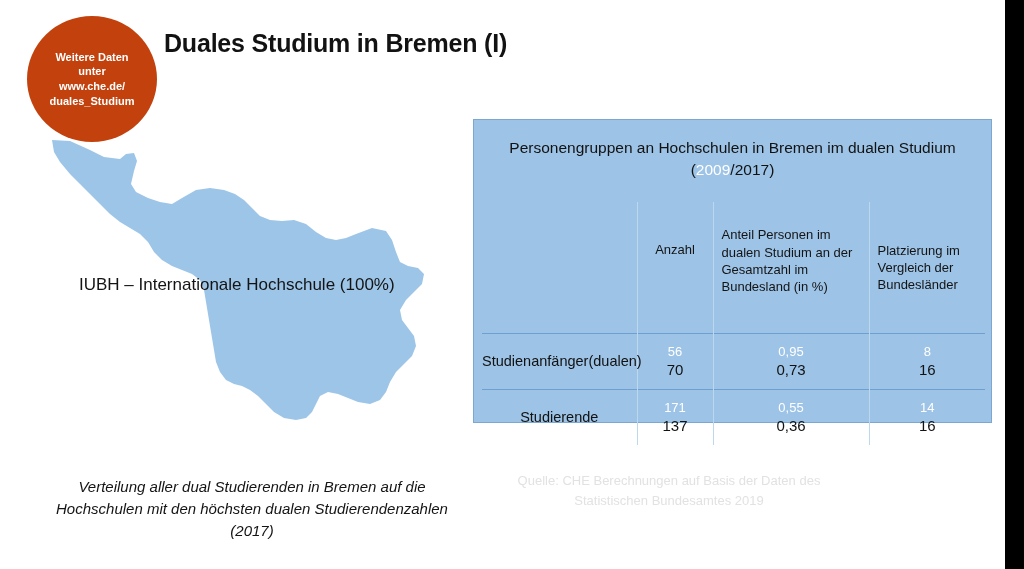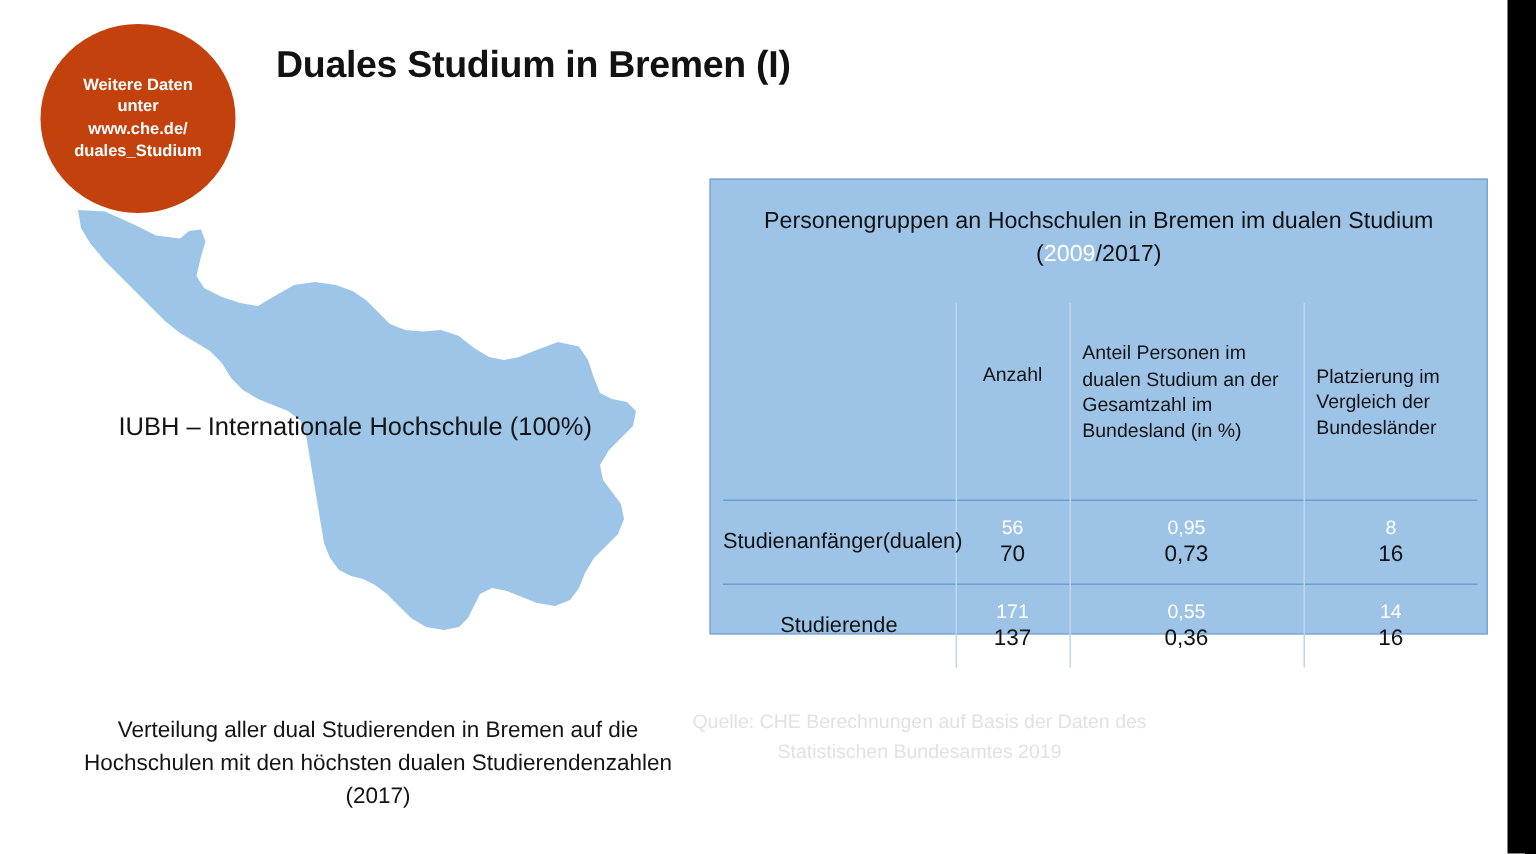--- a/index.html
+++ b/index.html
@@ -31,21 +31,21 @@
     left: 1005px;
     top: 0;
     width: 19px;
     height: 569px;
     background: #000000;
   }
 
   
   .slide-title {
     position: absolute;
-    left: 184px;
+    left: 164px;
     top: 29px;
     font-size: 25px;
     font-weight: bold;
     letter-spacing: -0.2px;
     color: #121212;
     white-space: nowrap;
   }
 
   
   .badge-circle {
@@ -92,26 +92,27 @@
   
   .caption-left {
     position: absolute;
     left: 36px;
     top: 476px;
     width: 432px;
     text-align: center;
     font-size: 15px;
     line-height: 1.45;
     color: #141414;
+    font-style: italic;
   }
 
   
   .source-note {
     position: absolute;
-    left: 438px;
+    left: 494px;
     top: 471px;
     width: 350px;
     text-align: center;
     font-size: 13px;
     line-height: 1.5;
     color: #e2e2e2;
   }
 
   
   .table-panel {

